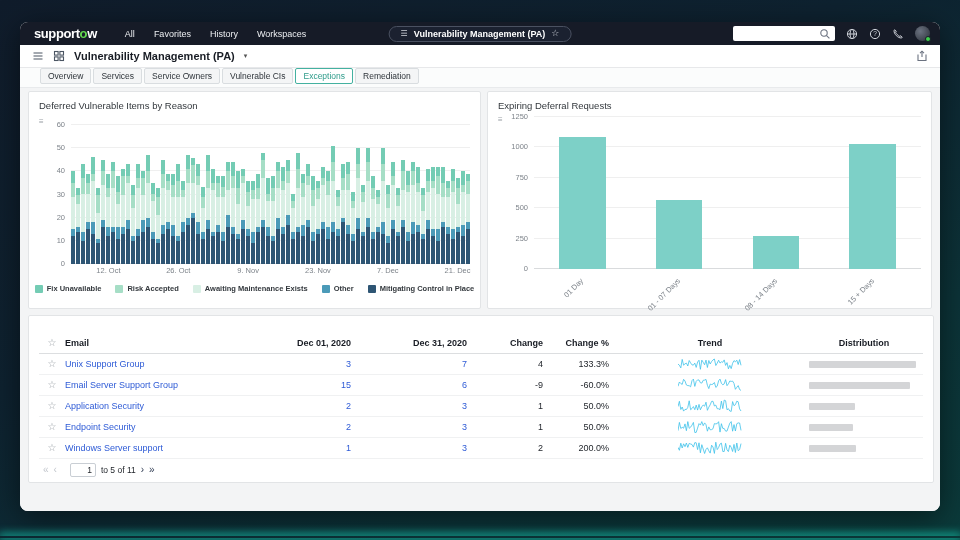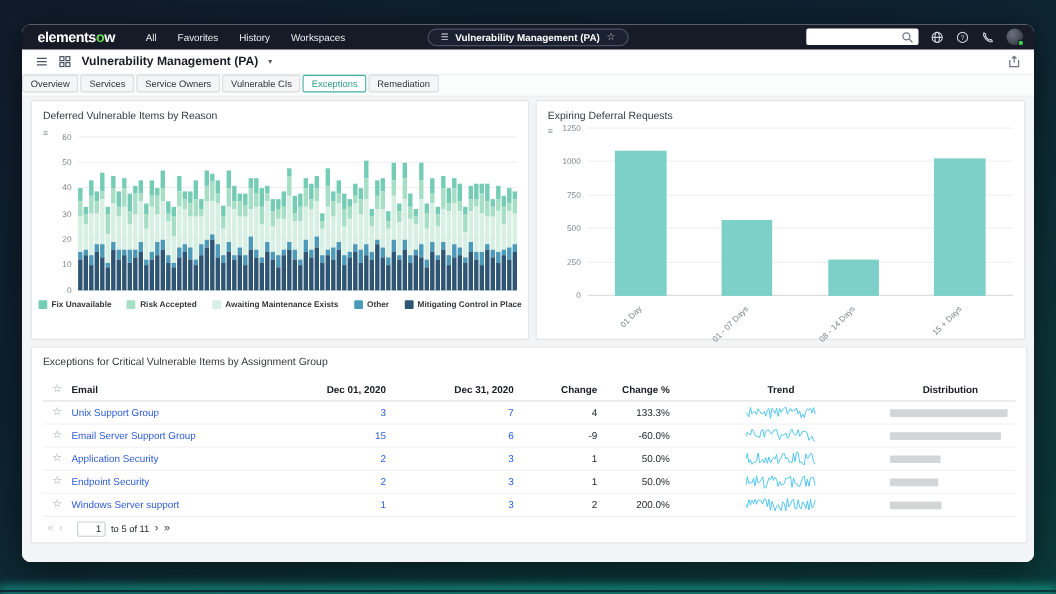--- a/index.html
+++ b/index.html
@@ -40,21 +40,21 @@
   .tb-caret { font-size:7px; color:#555; }
   .tb-right { margin-left:auto; }
   
   .filterrow { height:27px; background:#fbfcfc; display:flex; align-items:center; gap:7px; padding:0 8px; flex:0 0 auto; }
   .select { height:19px; background:#fff; border:1px solid #c9ced4; border-radius:3px; display:flex; align-items:center;
             font-size:8.5px; color:#23272d; padding:0 7px; justify-content:space-between; cursor:pointer; }
   .select .caret { font-size:7px; color:#555; margin-left:8px; }
   .sel-1 { width:95px; }
   .sel-2 { width:152px; color:#4a4f55; }
   
-  .tabsrow { height:20px; background:#fbfcfc; border-bottom:1px solid #e8eaec; display:flex; align-items:flex-start; gap:2px; padding:0 0; flex:0 0 auto; }
+  .tabsrow { height:20px; background:#fbfcfc; border-bottom:1px solid #e8eaec; display:flex; align-items:flex-start; gap:2px; padding:0 20px; flex:0 0 auto; }
   .tab { font-size:8.5px; color:#2f353b; background:#f4f5f6; border:1px solid #d9dde0; border-radius:2px; padding:2px 7px; cursor:pointer; white-space:nowrap; }
   .tab.active { background:#fff; border-color:#44b1a0; color:#2f9c8b; }
   
   .content { flex:1; background:#f3f4f5; padding:3px 8px 8px 8px; }
   .cards-row { display:flex; gap:6px; }
   .card { background:#fff; border:1px solid #e2e4e6; border-radius:2px; }
   .chart-card { width:453px; height:218px; padding:8px 10px 4px 10px; position:relative; }
   .chart-title { font-size:9.5px; color:#33383d; }
   .chart-menu { position:absolute; font-size:8px; color:#9aa0a6; line-height:1; cursor:pointer; }
   .chart-zone { display:flex; margin-top:14px; }
@@ -101,21 +101,21 @@
   .pg.on { color:#2f3b52; }
   .pg-input { width:26px; height:14px; border:1px solid #c9ced4; border-radius:2px; font-size:8.5px; text-align:right; padding-right:3px; color:#23272d; margin-left:8px; }
   .pg-label { font-size:8.5px; color:#23272d; }
 </style>
 </head>
 <body>
 
 <div class="window">
 
   <div class="topnav">
-    <span class="logo"><span>elements</span><span class="green">o</span><span>w</span></span>
+    <span class="logo"><span>support</span><span class="green">o</span><span>w</span></span>
     <div class="nav-items">
         <span class="nav-item">All</span>
         <span class="nav-item">Favorites</span>
         <span class="nav-item">History</span>
         <span class="nav-item">Workspaces</span>
       </div>
     <div class="pill">
       <span class="burger">☰</span>
       <span class="label">Vulnerability Management (PA)</span>
       <span class="star">☆</span>
@@ -763,20 +763,28 @@
                 <div class="stackcol">
                   <div style="height: 34.8px; background: rgb(46, 85, 116);"></div>
                   <div style="height: 7px; background: rgb(75, 154, 184);"></div>
                   <div style="height: 27.8px; background: rgb(216, 239, 228);"></div>
                   <div style="height: 13.9px; background: rgb(166, 222, 198);"></div>
                   <div style="height: 7px; background: rgb(116, 204, 180);"></div>
                 </div>
               </div>
             </div>
         </div>
+        <div class="xlabels" id="c0-xlabels">
+            <span class="xlabel" style="left: 9.38%;">12. Oct</span>
+            <span class="xlabel" style="left: 26.88%;">26. Oct</span>
+            <span class="xlabel" style="left: 44.38%;">9. Nov</span>
+            <span class="xlabel" style="left: 61.88%;">23. Nov</span>
+            <span class="xlabel" style="left: 79.38%;">7. Dec</span>
+            <span class="xlabel" style="left: 96.88%;">21. Dec</span>
+          </div>
         <div class="legend" id="c0-legend">
             <div class="legend-item">
               <span class="legend-swatch" style="background: rgb(116, 204, 180);"></span>
               <span class="legend-label">Fix Unavailable</span>
             </div>
             <div class="legend-item">
               <span class="legend-swatch" style="background: rgb(166, 222, 198);"></span>
               <span class="legend-label">Risk Accepted</span>
             </div>
             <div class="legend-item">
@@ -832,21 +840,20 @@
         <div class="xlabels-rot" id="c1-xlabels">
             <span class="xlabel-rot" style="left: 12.5%;">01 Day</span>
             <span class="xlabel-rot" style="left: 37.5%;">01 - 07 Days</span>
             <span class="xlabel-rot" style="left: 62.5%;">08 - 14 Days</span>
             <span class="xlabel-rot" style="left: 87.5%;">15 + Days</span>
           </div>
       </div>
     </div>
 
     <div class="card table-card">
-      <div class="table-title">Exceptions for Critical Vulnerable Items by Assignment Group</div>
       <div class="tgrid thead" id="thead">
           <span class="star">☆</span>
           <span class="th">Email</span>
           <span class="th num">Dec 01, 2020</span>
           <span class="th num">Dec 31, 2020</span>
           <span class="th num">Change</span>
           <span class="th num">Change %</span>
           <span class="th ctr">Trend</span>
           <span class="th ctr">Distribution</span>
         </div>

